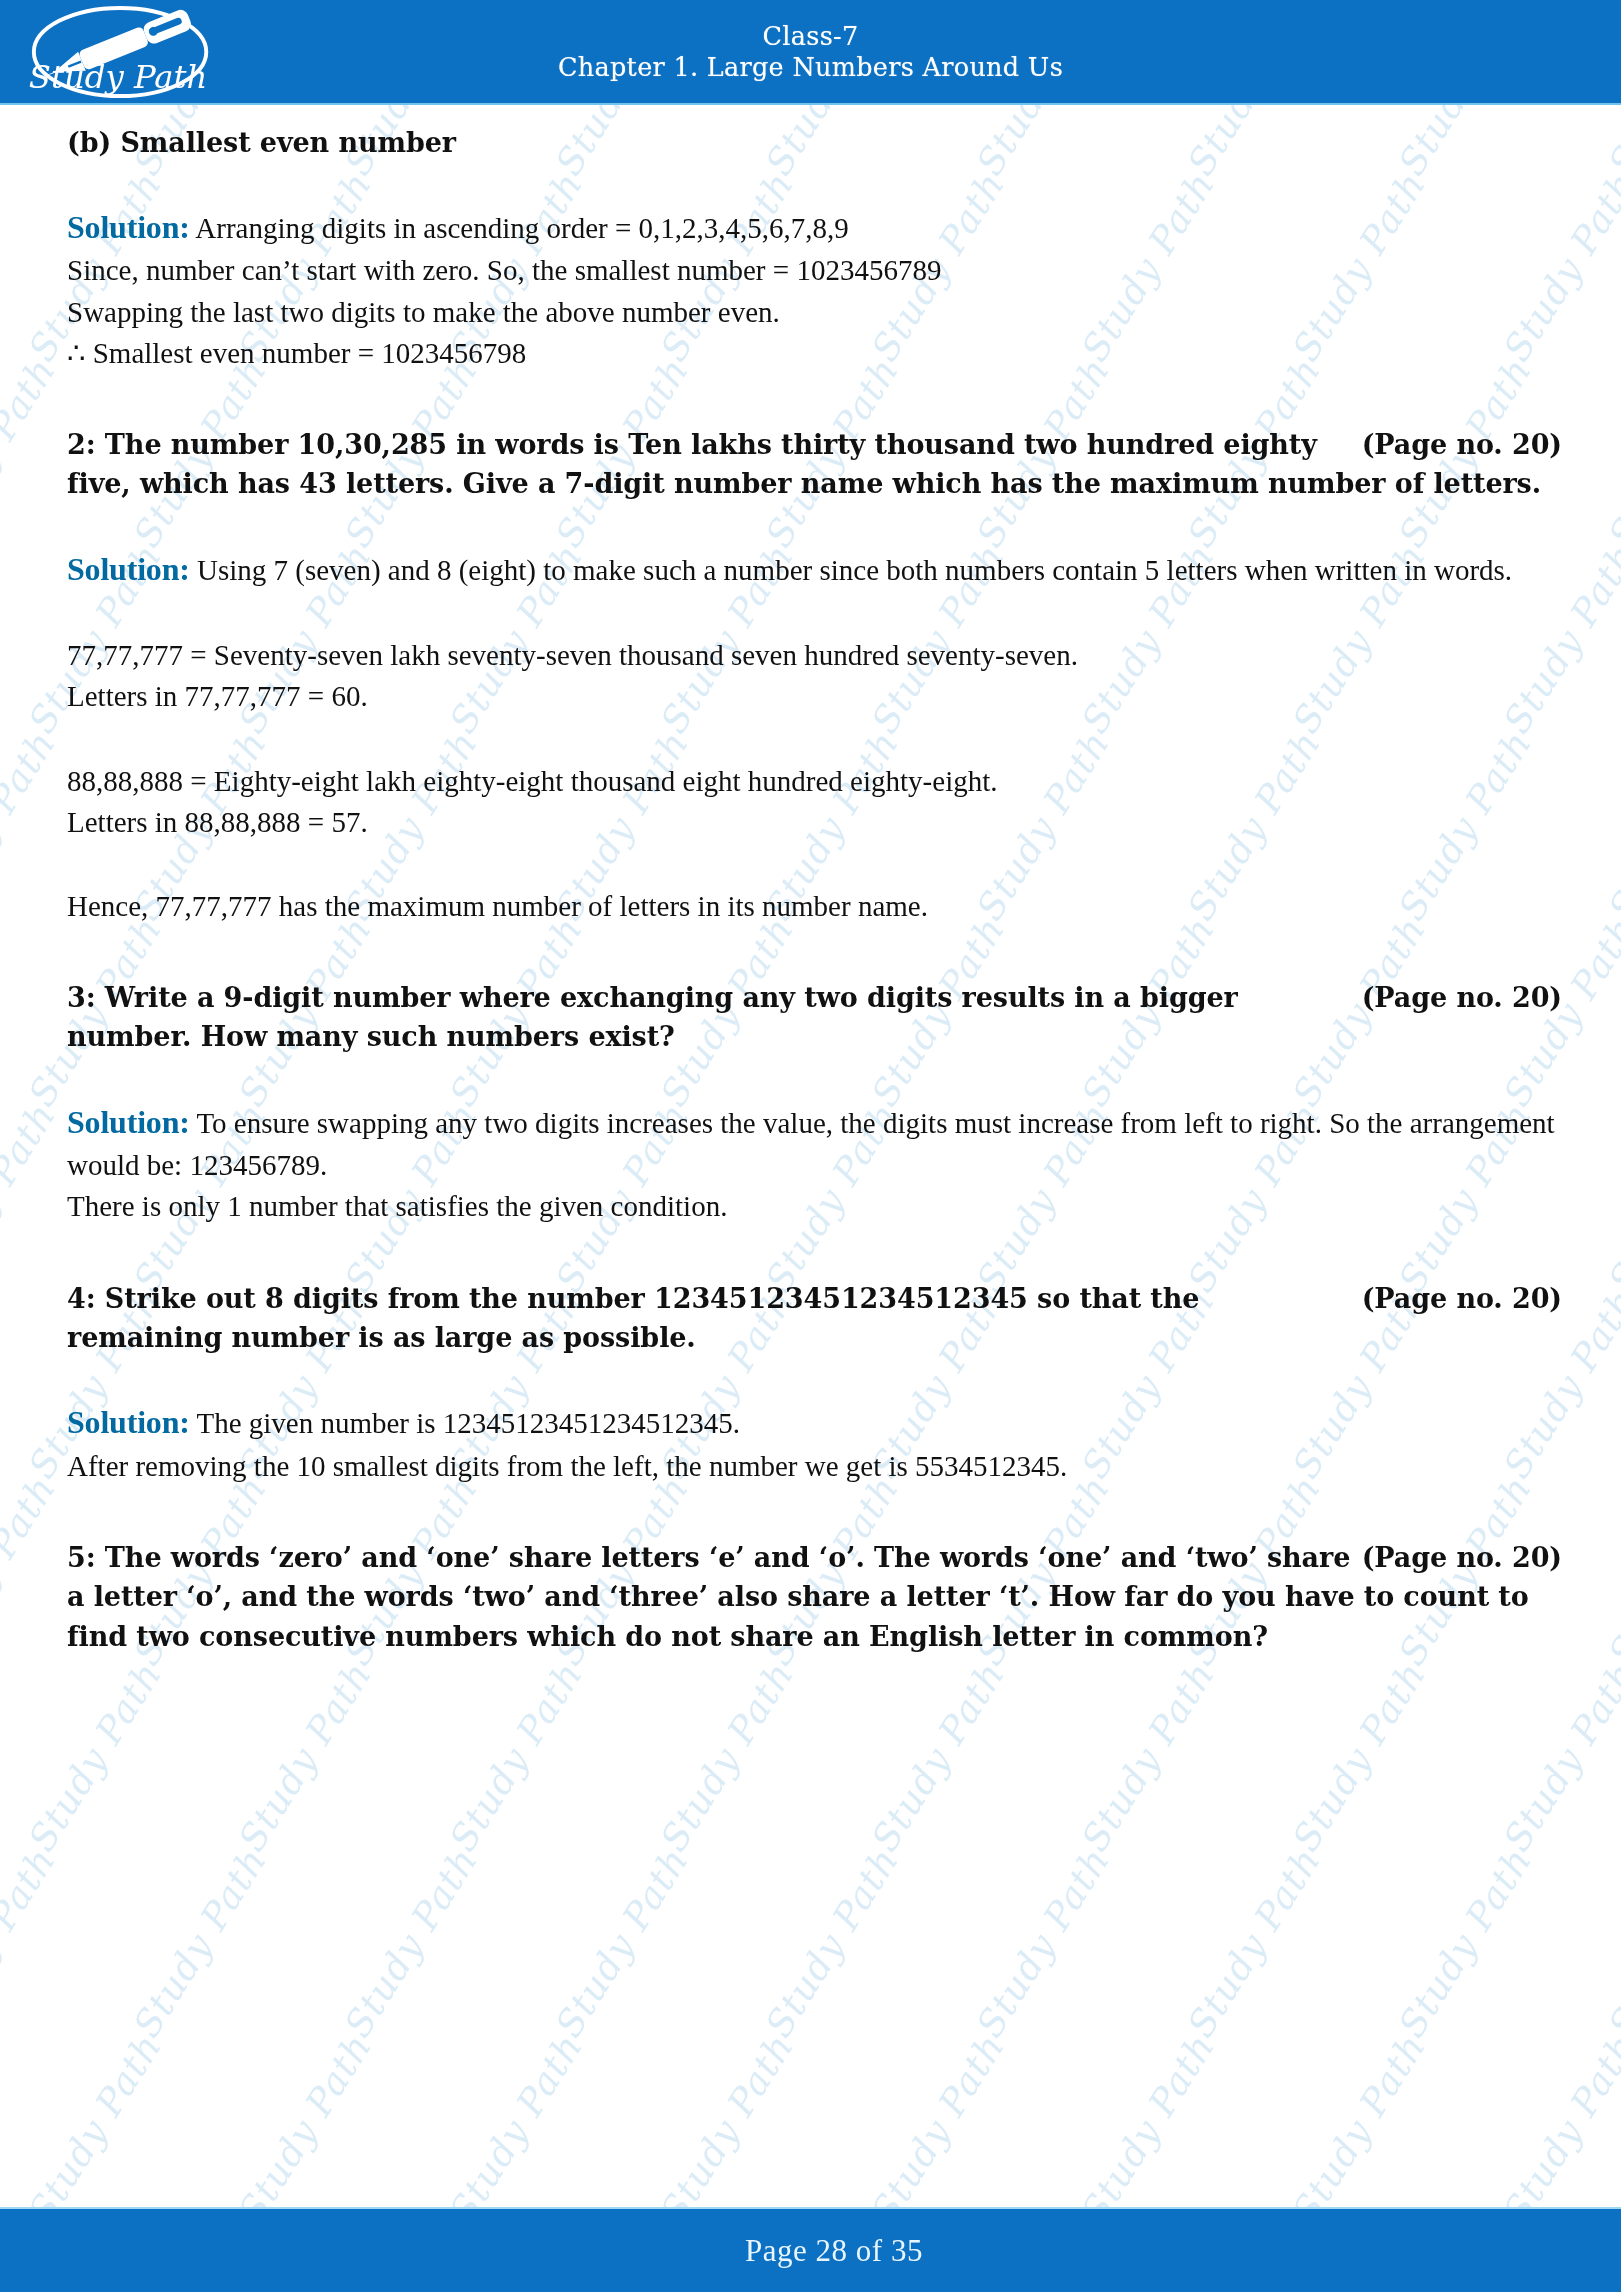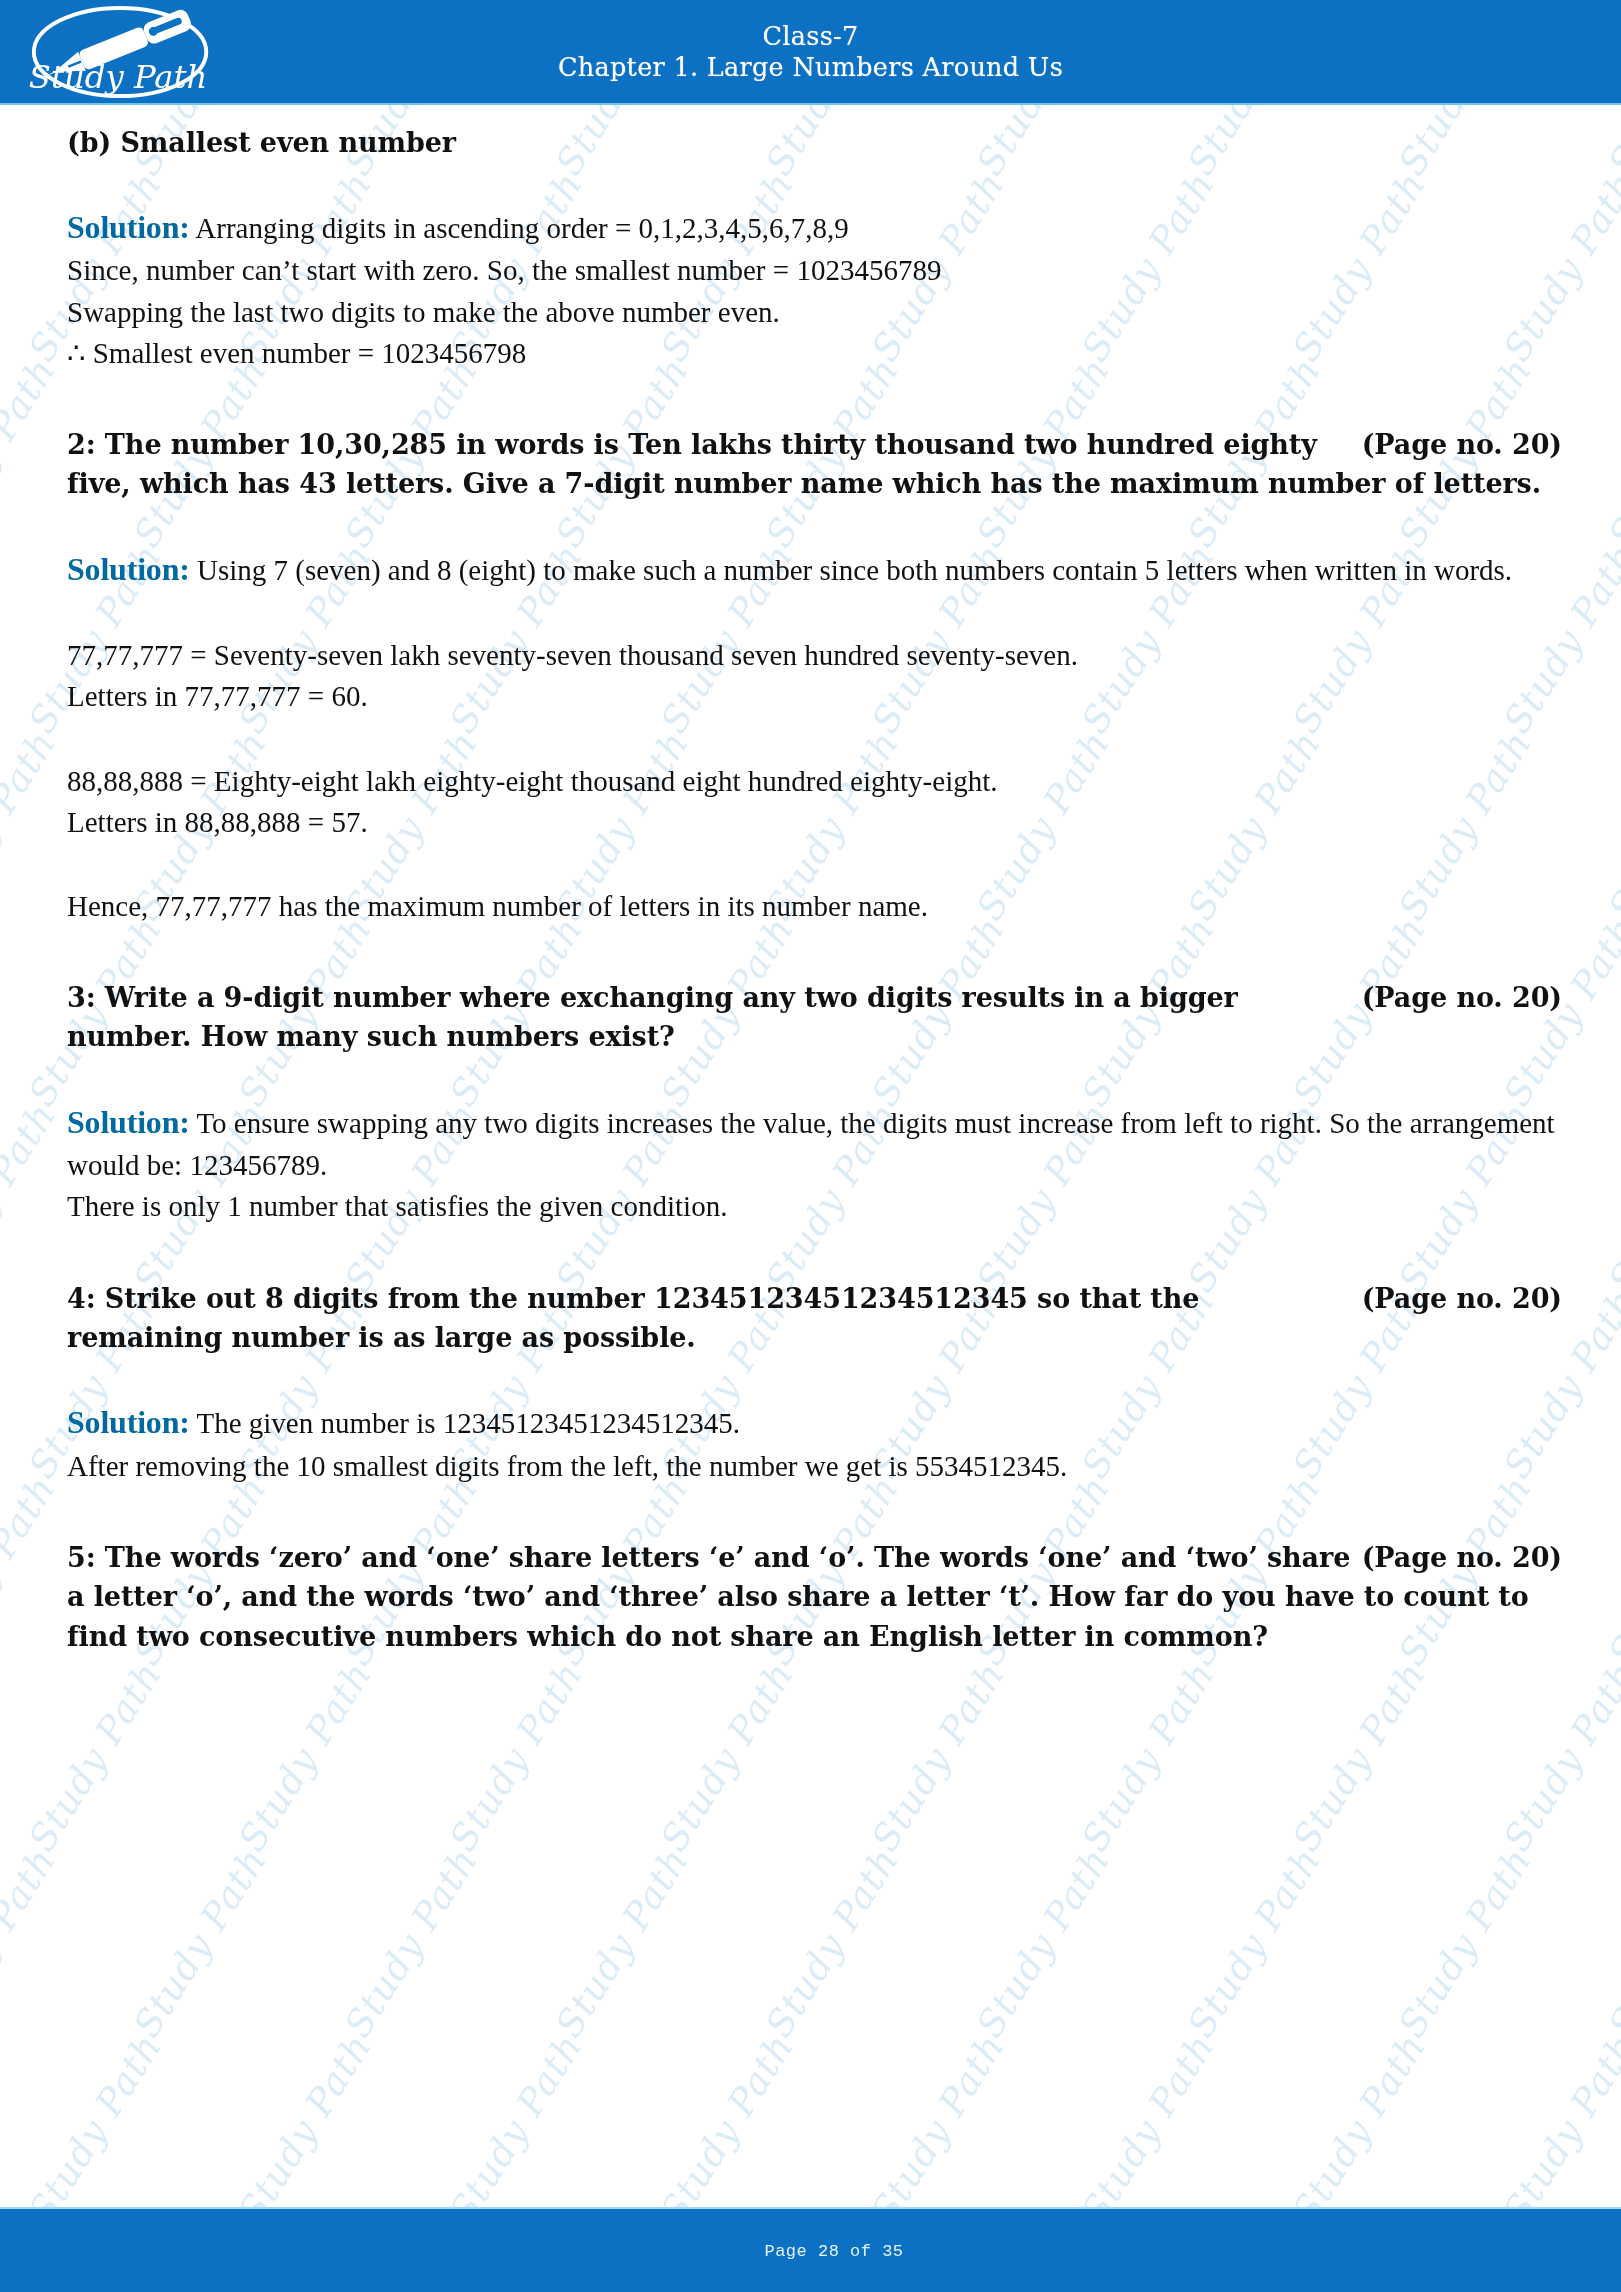--- a/index.html
+++ b/index.html
@@ -123,22 +123,22 @@
     width: 1621px;
     height: 84px;
     background: #0C70C3;
     border-top: 2.9px solid #9fd8f2;
     display: flex;
     align-items: center;
     justify-content: center;
     z-index: 3;
   }
   #footer-text {
-    font-family: Liberation Mono, monospace;
-    font-size: 17px;
+    font-family: Liberation Serif, serif;
+    font-size: 31px;
     color: #eaf6ff;
     letter-spacing: 0.5px;
     margin-left: 47px;
   }
 </style>
 </head>
 <body>
 
 <div id="page">
 

